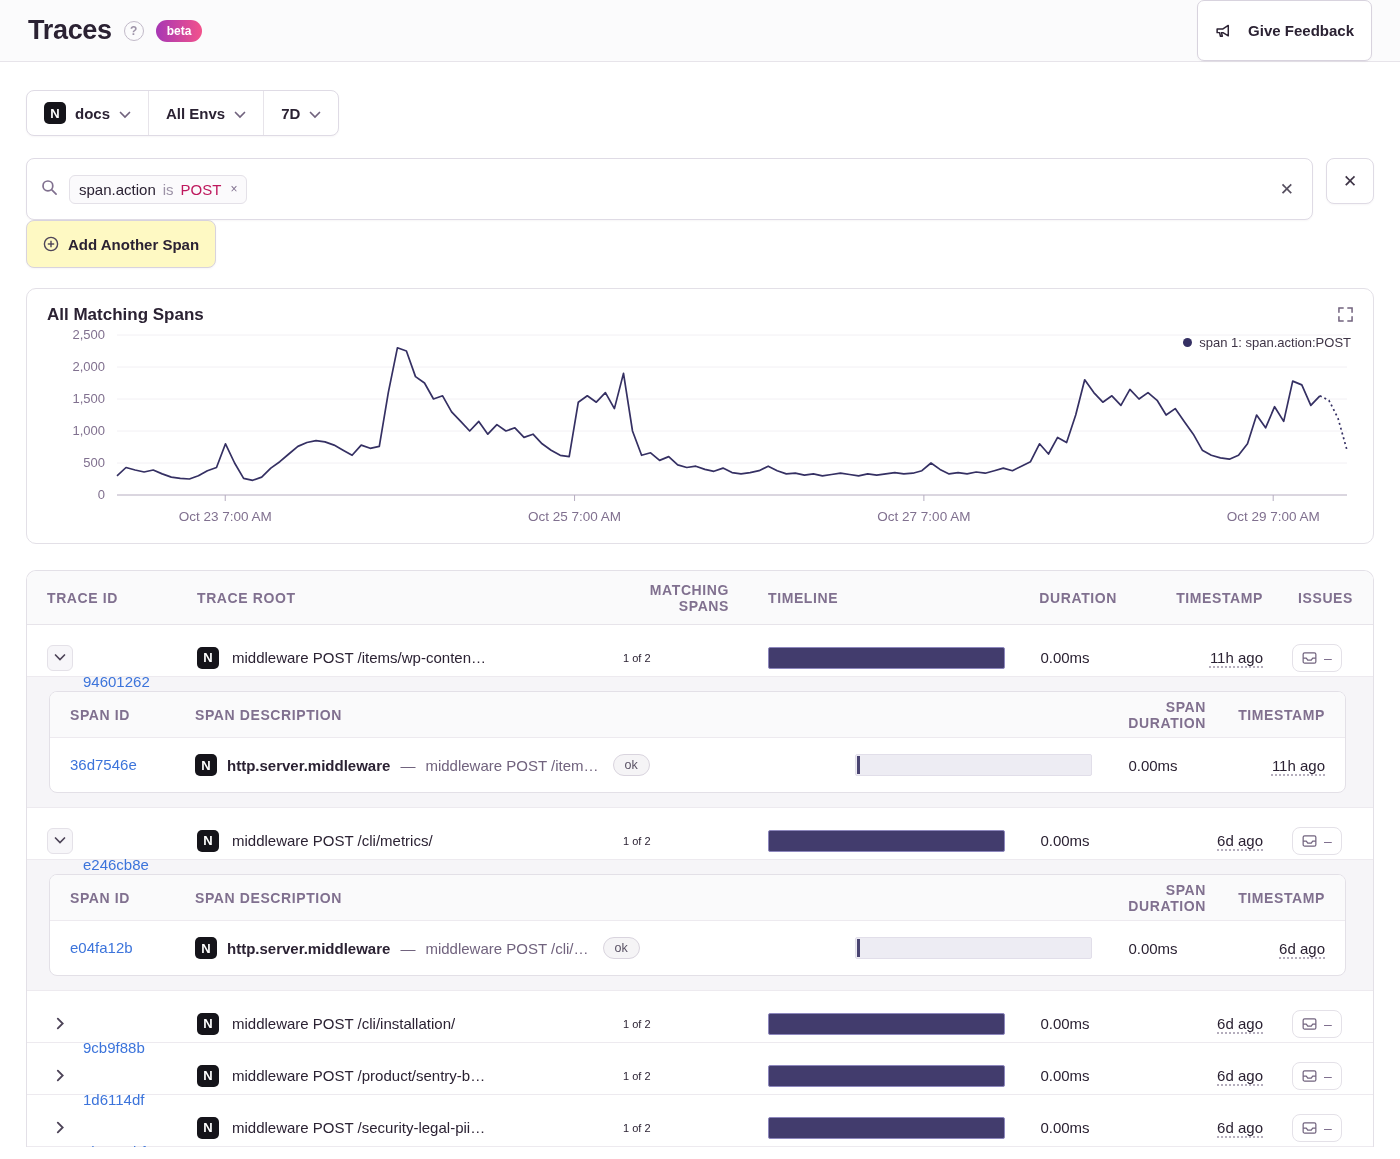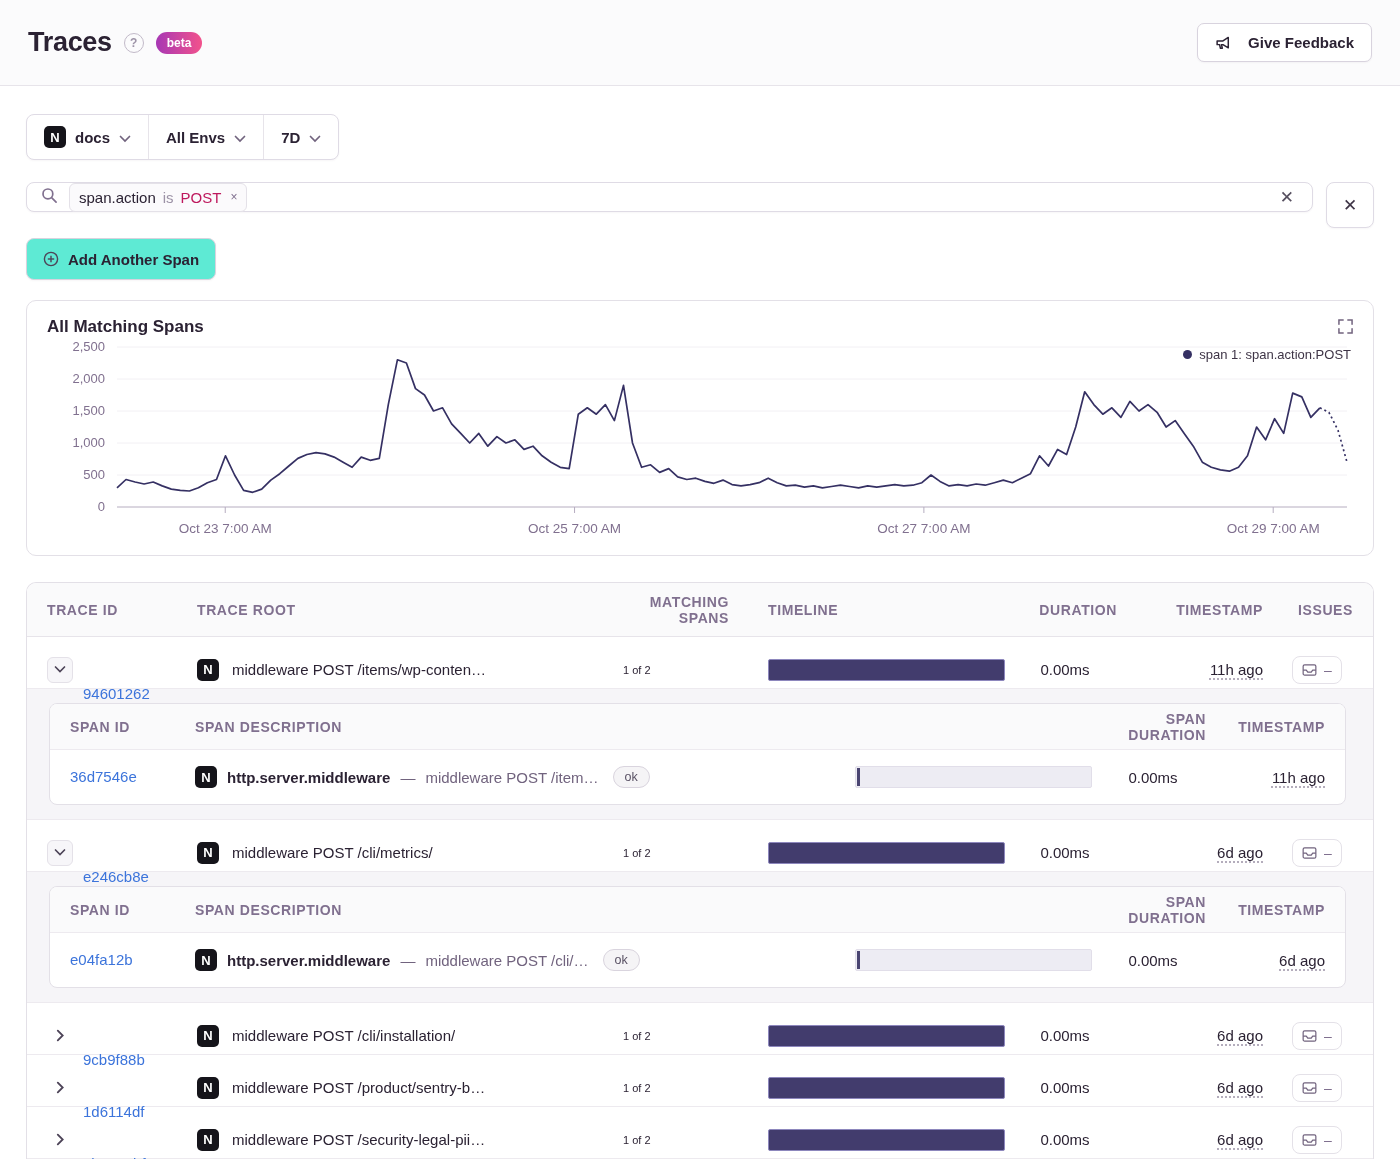--- a/index.html
+++ b/index.html
@@ -1,21 +1,21 @@
 <!DOCTYPE html>
 <html><head>
 <meta charset="utf-8">
 <style>
   * { margin:0; padding:0; box-sizing:border-box; }
   html,body { width:1400px; height:1159px; overflow:hidden; background:#fff;
     font-family:"Liberation Sans","DejaVu Sans",sans-serif; color:#2B2233; }
 
   
-  .page-header { height:86px; background:#FBFBFC; border-bottom:1px solid #E7E4EA;
-    display:flex; align-items:center; padding:0 28px; }
+  .page-header { height:62px; background:#FBFBFC; border-bottom:1px solid #E7E4EA;
+    display:flex; padding:0 28px; }
   .title-wrap { display:flex; align-items:center; gap:12px; }
   .page-title { font-size:27px; font-weight:bold; letter-spacing:-0.3px; }
   .help-circle { width:20px; height:20px; border:1.5px solid #C2BAC9; border-radius:50%;
     color:#9D93A7; font-size:12px; font-weight:bold; display:flex; align-items:center;
     justify-content:center; cursor:pointer; }
   .beta-pill { background:linear-gradient(90deg,#A737B4,#F2528C); color:#fff;
     font-size:12px; font-weight:bold; padding:4px 11px; border-radius:20px; }
   .spacer { flex:1; }
   .feedback-btn { display:flex; align-items:center; gap:16px; background:#fff;
     border:1px solid #D8D3DE; border-radius:7px; padding:10px 17px; font-size:15px;
@@ -33,35 +33,35 @@
   .nlogo { width:22px; height:22px; background:#15141A; color:#fff; border-radius:5px;
     font-size:13px; font-weight:bold; display:inline-flex; align-items:center;
     justify-content:center; flex:none; }
   .caret { color:#71637E; display:block; }
 
   
   .query-row { display:flex; align-items:stretch; gap:13px; margin-top:22px; }
   .where-pill { background:#EDE8FC; color:#6351C6; font-weight:bold; font-size:15px;
     border-radius:8px; display:flex; align-items:center; padding:0 21px; }
   .search-box { flex:1; border:1px solid #DFDBE5; border-radius:8px; background:#fff;
-    display:flex; align-items:center; padding:0 14px; gap:11px; height:30px;
+    display:flex; align-items:center; padding:0 14px; gap:11px; height:62px;
     box-shadow:0 1px 2px rgba(40,30,60,.04); }
   .search-icon { color:#80708F; display:block; flex:none; }
   .token { display:inline-flex; align-items:center; gap:7px; border:1px solid #E4E1E8;
     background:#FBFAFC; border-radius:6px; padding:5px 9px; font-size:15px; cursor:pointer; }
   .token .tkey { color:#2B2233; }
   .token .top { color:#9C92A6; }
   .token .tval { color:#be185d; }
   .token .tx { color:#80708F; font-size:12px; padding-left:2px; cursor:pointer; }
   .search-clear { margin-left:auto; color:#564F5F; font-size:17px; cursor:pointer; padding:4px; }
   .remove-query-btn { width:48px; height:46px; border:1px solid #DFDBE5; border-radius:8px;
     background:#fff; display:flex; align-items:center; justify-content:center; font-size:17px;
     color:#3E3446; cursor:pointer; box-shadow:0 1px 2px rgba(40,30,60,.04); }
-  .add-span-btn { margin-top:10px; display:inline-flex; align-items:center; gap:9px;
-    border:1px solid #D8D3DE; border-radius:8px; background:#5eead4; height:42px; padding:0 16px;
+  .add-span-btn { margin-top:0; display:inline-flex; align-items:center; gap:9px;
+    border:1px solid #D8D3DE; border-radius:8px; background:#fef9c3; height:48px; padding:0 16px;
     font-size:15px; font-weight:bold; color:#2B2233; cursor:pointer;
     box-shadow:0 1px 2px rgba(40,30,60,.04); }
   .add-span-btn svg { display:block; color:#4D4458; }
 
   
   .chart-card { margin-top:20px; border:1px solid #E3E0E7; border-radius:10px;
     padding:16px 20px 4px 20px; position:relative; background:#fff; }
   .chart-title { font-size:17px; font-weight:bold; }
   .expand-btn { position:absolute; top:18px; right:20px; color:#71637E; cursor:pointer; }
   .legend { position:absolute; top:46px; right:22px; display:flex; align-items:center;

